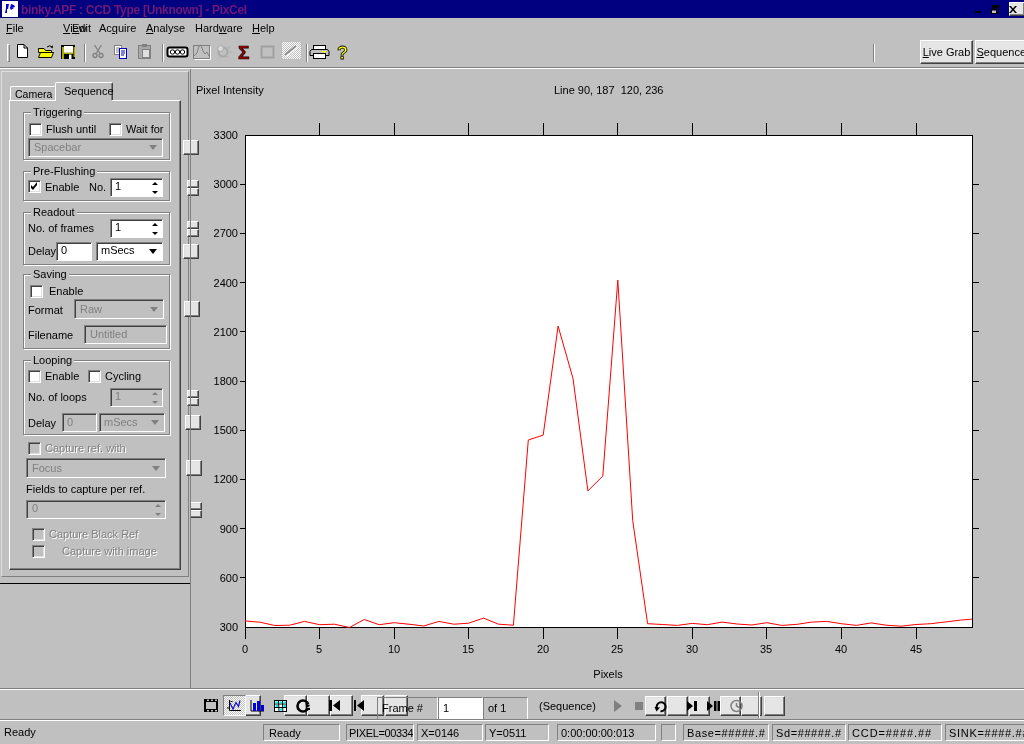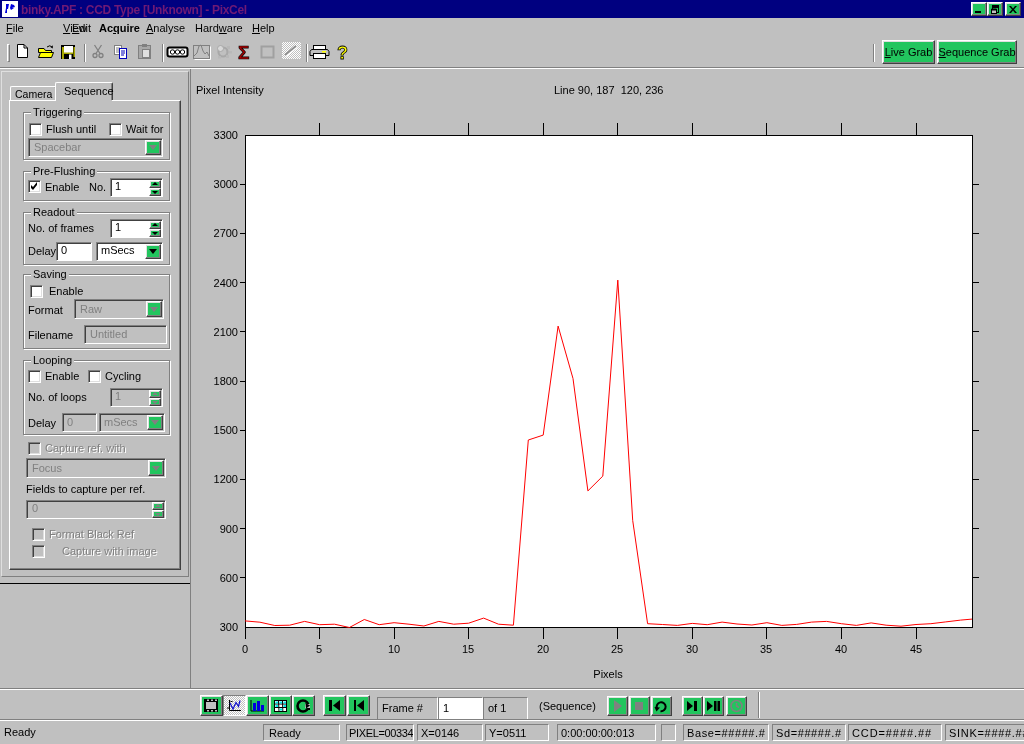--- a/index.html
+++ b/index.html
@@ -1,17 +1,17 @@
 <!DOCTYPE html>
 <html><head><meta charset="utf-8"><style>
 html,body{margin:0;padding:0;width:1024px;height:744px;overflow:hidden;
 background:#c0c0c0;font-family:"Liberation Sans",sans-serif;font-size:11px;color:#000;}
 *{box-sizing:border-box;}
 .abs{position:absolute;}
-.raised{background:#22c55e;border:1px solid;border-color:#ffffff #404040 #404040 #ffffff;box-shadow:inset -1px -1px 0 #808080,inset 1px 1px 0 #dfdfdf;}
+.raised{background:#e5e5e5;border:1px solid;border-color:#ffffff #404040 #404040 #ffffff;box-shadow:inset -1px -1px 0 #808080,inset 1px 1px 0 #dfdfdf;margin-left:38px;}
 .sunk{border:1px solid;border-color:#808080 #ffffff #ffffff #808080;box-shadow:inset 1px 1px 0 #404040;}
 .sunk1{border:1px solid;border-color:#808080 #ffffff #ffffff #808080;}
 .etch{border:1px solid #808080;box-shadow:1px 1px 0 #ffffff,inset 1px 1px 0 #ffffff;}
 .gray{color:#808080;}
 .u{text-decoration:underline;}
 .cb{width:13px;height:13px;background:#ffffff;border:1px solid;border-color:#808080 #ffffff #ffffff #808080;box-shadow:inset 1px 1px 0 #404040,inset -1px -1px 0 #dfdfdf;}
 .cbd{background:#c0c0c0;}
 .lbl{position:absolute;white-space:nowrap;}
 .dtx{color:#808080;text-shadow:1px 1px 0 #ffffff;}
 .dith{background-color:#c0c0c0;background-image:linear-gradient(45deg,#fff 25%,transparent 25%,transparent 75%,#fff 75%),linear-gradient(45deg,#fff 25%,transparent 25%,transparent 75%,#fff 75%);background-size:2px 2px;background-position:0 0,1px 1px;}
@@ -33,21 +33,21 @@
 <rect x="21.5" y="5.5" width="6" height="5" fill="none" stroke="#000"></rect>
     <rect x="20.5" y="7.5" width="5" height="4" fill="#c0c0c0" stroke="#000"></rect>
     <rect x="21.5" y="3.5" width="6" height="2" fill="#000" stroke="#000"></rect>
     <rect x="20.5" y="6.5" width="5" height="2" fill="#000" stroke="#000" stroke-width="0"></rect>
 <path d="M38 4 L40 4 L42 6.5 L44 4 L46 4 L43 7.5 L46 11 L44 11 L42 8.5 L40 11 L38 11 L41 7.5 Z" fill="#000"></path>
 </svg>
 
 <div class="lbl" style="left:6px;top:22px;"><span class="u">F</span>ile</div>
 <div class="lbl" style="left:34px;top:22px;padding-left:38px;"><span class="u">E</span>dit</div>
 <div class="lbl" style="left:63px;top:22px;"><span class="u">V</span>iew</div>
-<div class="lbl" style="left:99px;top:22px;font-weight:bold;">Ac<span class="u">q</span>uire</div>
+<div class="lbl" style="left:99px;top:22px;">Ac<span class="u">q</span>uire</div>
 <div class="lbl" style="left:146px;top:22px;"><span class="u">A</span>nalyse</div>
 <div class="lbl" style="left:195px;top:22px;">Hard<span class="u">w</span>are</div>
 <div class="lbl" style="left:252px;top:22px;"><span class="u">H</span>elp</div>
 
 <div class="abs" style="left:7px;top:44px;width:3px;height:18px;border:1px solid;border-color:#ffffff #808080 #808080 #ffffff;"></div>
 <svg class="abs" style="left:14px;top:42px;" width="860" height="22" font-family="Liberation Sans, sans-serif">
 
 <path d="M3.5 2.5 H10 L13.5 6 V15.5 H3.5 Z" fill="#ffffff" stroke="#000"></path>
 <path d="M10 2.5 V6 H13.5" fill="none" stroke="#000"></path>
 
@@ -242,21 +242,21 @@
 <div class="lbl" style="left:26px;top:483px;">Fields to capture per ref.</div>
 <div class="abs sunk" style="left:26px;top:500px;width:140px;height:19px;background:#c0c0c0;"></div>
 <div class="lbl gray" style="left:32px;top:502px;">0</div>
 <div class="abs raised" style="left:152px;top:502px;width:12px;height:8px;"></div>
 <div class="abs raised" style="left:152px;top:510px;width:12px;height:8px;"></div>
 <svg class="abs" style="left:152px;top:502px;" width="12" height="16">
     <path d="M6 2 L9 5 L3 5 Z" fill="#808080"></path>
     <path d="M3 11 L9 11 L6 14 Z" fill="#808080"></path>
   </svg>
 <div class="abs cb cbd" style="left:32px;top:528px;"></div>
-<div class="lbl dtx" style="left:49px;top:528px;">Format Black Ref</div>
+<div class="lbl dtx" style="left:49px;top:528px;">Capture Black Ref</div>
 <div class="abs cb cbd" style="left:32px;top:545px;"></div>
 <div class="lbl dtx" style="left:62px;top:545px;text-align:right;">Capture with image</div>
 
 <div class="abs" style="left:0;top:583px;width:191px;height:1px;background:#000;"></div>
 
 <div class="abs" style="left:190px;top:69px;width:1px;height:619px;background:#808080;"></div>
 <div class="lbl" style="left:196px;top:84px;">Pixel Intensity</div>
 <div class="lbl" style="left:554px;top:84px;">Line 90, 187&nbsp; 120, 236</div>
 <svg class="abs" style="left:190px;top:69px;" width="834" height="619" font-family="Liberation Sans, sans-serif" font-size="11px">
 <rect x="55" y="66" width="727" height="492" fill="#ffffff" stroke="none"></rect>

